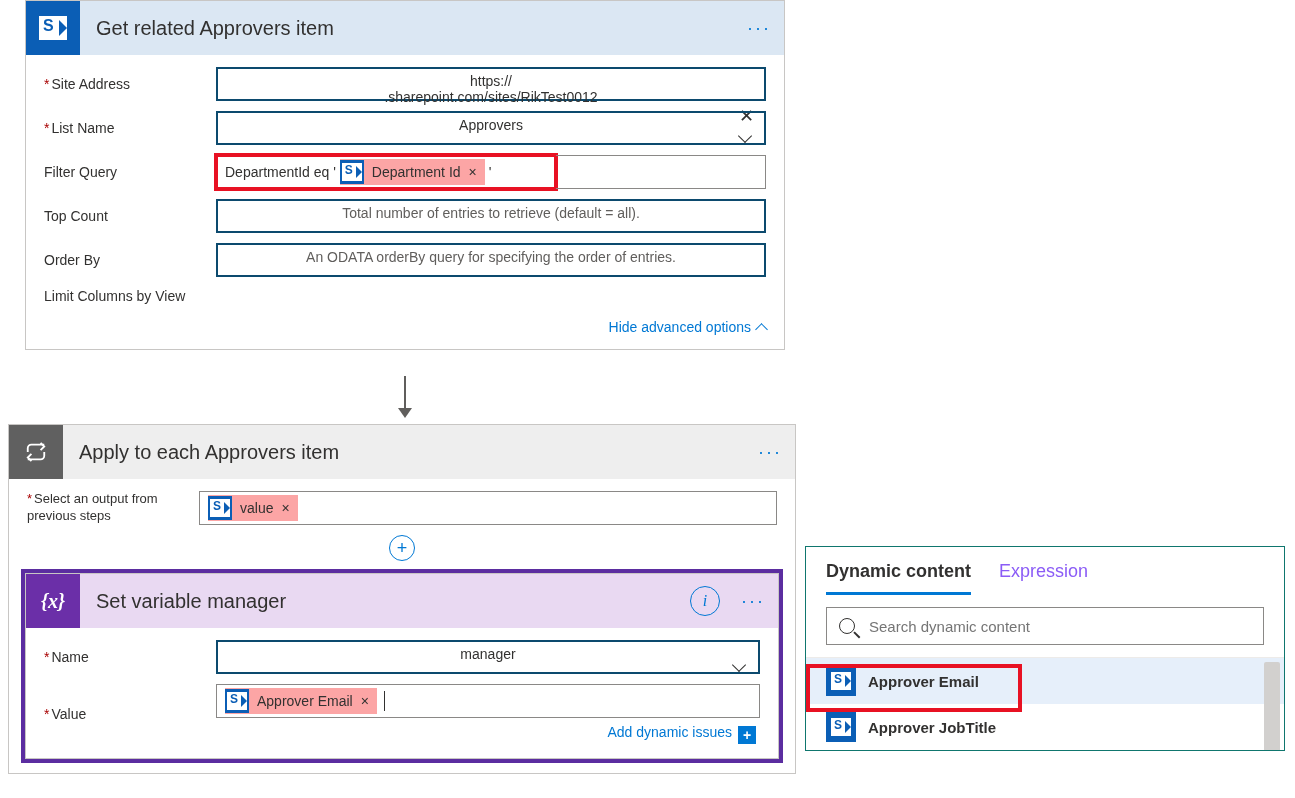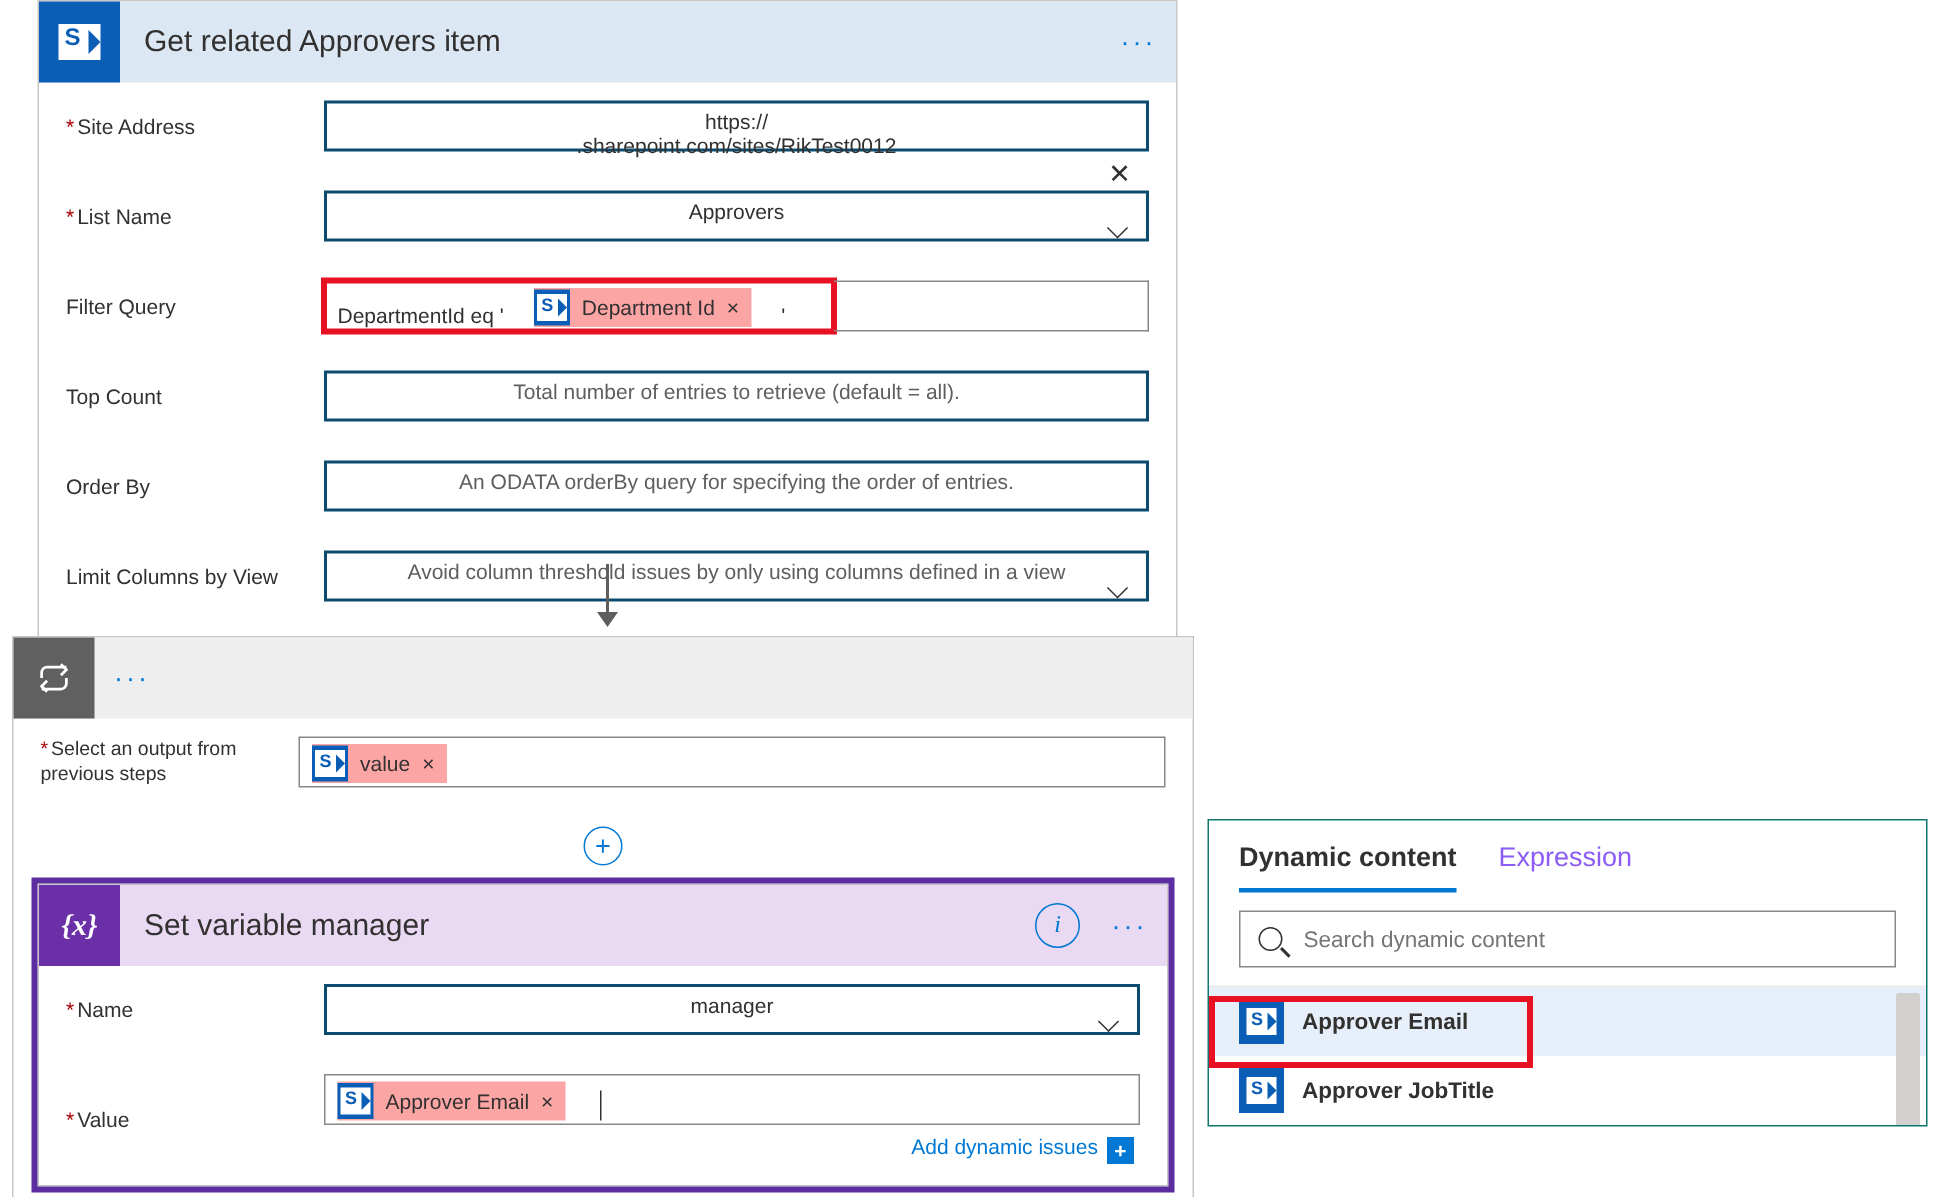--- a/index.html
+++ b/index.html
@@ -6,32 +6,32 @@
   body { margin: 0; background: #fff; font-size: 14px; color: #323130; width: 1295px; height: 798px; position: relative; }
 
   .card { border: 1px solid #c8c6c4; background: #fff; }
   .card-header { display: flex; align-items: center; height: 54px; }
   .card-icon { width: 54px; height: 54px; display: flex; align-items: center; justify-content: center; color: #fff; font-weight: bold; flex-shrink: 0; }
   .card-title { flex: 1; padding-left: 16px; font-size: 20px; }
   .card-ellipsis { width: 50px; text-align: center; color: #0078d4; font-size: 18px; letter-spacing: 2px; cursor: pointer; }
   .card-info { width: 30px; height: 30px; border: 1.5px solid #0078d4; border-radius: 50%; color: #0078d4; display: flex; align-items: center; justify-content: center; font-style: italic; font-family: Georgia, serif; font-size: 16px; margin-right: 8px; }
 
   .card-body { padding: 12px 18px 14px 18px; }
-  .form-row { display: flex; align-items: center; margin-bottom: 26px; }
+  .form-row { display: flex; align-items: center; margin-bottom: 10px; }
   .form-row:last-child { margin-bottom: 0; }
   .form-label { width: 172px; flex-shrink: 0; font-size: 14px; color: #323130; line-height: 1.3; }
   .form-label .req::before { content: "*"; color: #a80000; margin-right: 2px; }
   .form-label.sm { font-size: 13px; }
   .form-control { flex: 1; position: relative; }
   .input { width: 100%; border: 2px solid #0c4a6e; height: 34px; padding: 4px 10px; font-size: 14px; display: flex; align-items: center; flex-direction: column; }
   .input .placeholder { color: #605e5c; }
   .input .ctrl-right { margin-left: auto; }
   .input .clear-x { font-size: 18px; color: #323130; cursor: pointer; }
 
-  .token-input { min-height: 34px; border: 1px solid #8a8886; display: flex; align-items: flex-end; padding: 2px 8px; flex-wrap: wrap; gap: 20px; font-size: 14px; }
+  .token-input { min-height: 34px; border: 1px solid #8a8886; display: flex; align-items: center; padding: 2px 8px; flex-wrap: wrap; gap: 4px; font-size: 14px; }
   .token { display: inline-flex; align-items: center; background: #fca5a5; height: 26px; padding-right: 8px; font-size: 14px; }
   .token-icon { width: 24px; height: 24px; background: #0b5eb5; display: flex; align-items: center; justify-content: center; margin-right: 8px; }
   .token-x { margin-left: 8px; color: #323130; cursor: pointer; }
 
   .sp-icon { width: 20px; height: 18px; background: #fff; position: relative; }
   .sp-icon::before { content: "S"; position: absolute; left: 3px; top: 0; font-size: 12px; font-weight: bold; color: #0b5eb5; }
   .sp-icon::after { content: ""; position: absolute; right: 0; top: 3px; width: 0; height: 0; border-left: 6px solid #0b5eb5; border-top: 6px solid transparent; border-bottom: 6px solid transparent; }
   .sp-icon-big { width: 28px; height: 24px; background: #fff; position: relative; }
   .sp-icon-big::before { content: "S"; position: absolute; left: 4px; top: 1px; font-size: 16px; font-weight: bold; color: #0b5eb5; }
   .sp-icon-big::after { content: ""; position: absolute; right: 0; top: 4px; width: 0; height: 0; border-left: 8px solid #0b5eb5; border-top: 8px solid transparent; border-bottom: 8px solid transparent; }
@@ -138,26 +138,20 @@
     <div class="form-row">
       <div class="form-label"><span>Order By</span></div>
       <div class="form-control">
         <div class="input">
           <span class="placeholder">An ODATA orderBy query for specifying the order of entries.</span>
         </div>
       </div>
     </div>
     <div class="form-row">
       <div class="form-label"><span>Limit Columns by View</span></div>
-      <div class="form-control">
-        <div class="input">
-          <span class="placeholder">Avoid column threshold issues by only using columns defined in a view</span>
-          <span class="ctrl-right chevron-down"></span>
-        </div>
-      </div>
     </div>
     <div style="margin-top:14px;text-align:right;">
       <span class="link">
         <span>Hide advanced options</span><span class="chevron-up"></span>
       </span>
     </div>
   </div>
 </div>
 
 <div style="position:absolute; left:25px; top:370px; width:760px;">
@@ -170,20 +164,21 @@
 <div class="card" style="position:absolute; left:8px; top:424px; width:788px;">
   <div class="card-header" style="background:#eeeeee;">
     <div class="card-icon loop-icon" style="background:#606060;">
       <svg viewBox="0 0 24 24" fill="none" stroke="#fff" stroke-width="2">
           <path d="M17 2l4 4-4 4"></path>
           <path d="M3 12V8a4 4 0 014-4h14"></path>
           <path d="M7 22l-4-4 4-4"></path>
           <path d="M21 12v4a4 4 0 01-4 4H3"></path>
         </svg>
     </div>
+    <div class="card-title">Apply to each Approvers item</div>
     <div class="card-ellipsis">···</div>
   </div>
   <div class="card-body">
     <div class="form-row" style="align-items:flex-start;">
       <div class="form-label sm"><span class="req"></span><span>Select an output from previous steps</span></div>
       <div class="form-control">
         <div class="token-input">
           <span class="token">
             <span class="token-icon">
                 <span class="sp-icon"></span>

